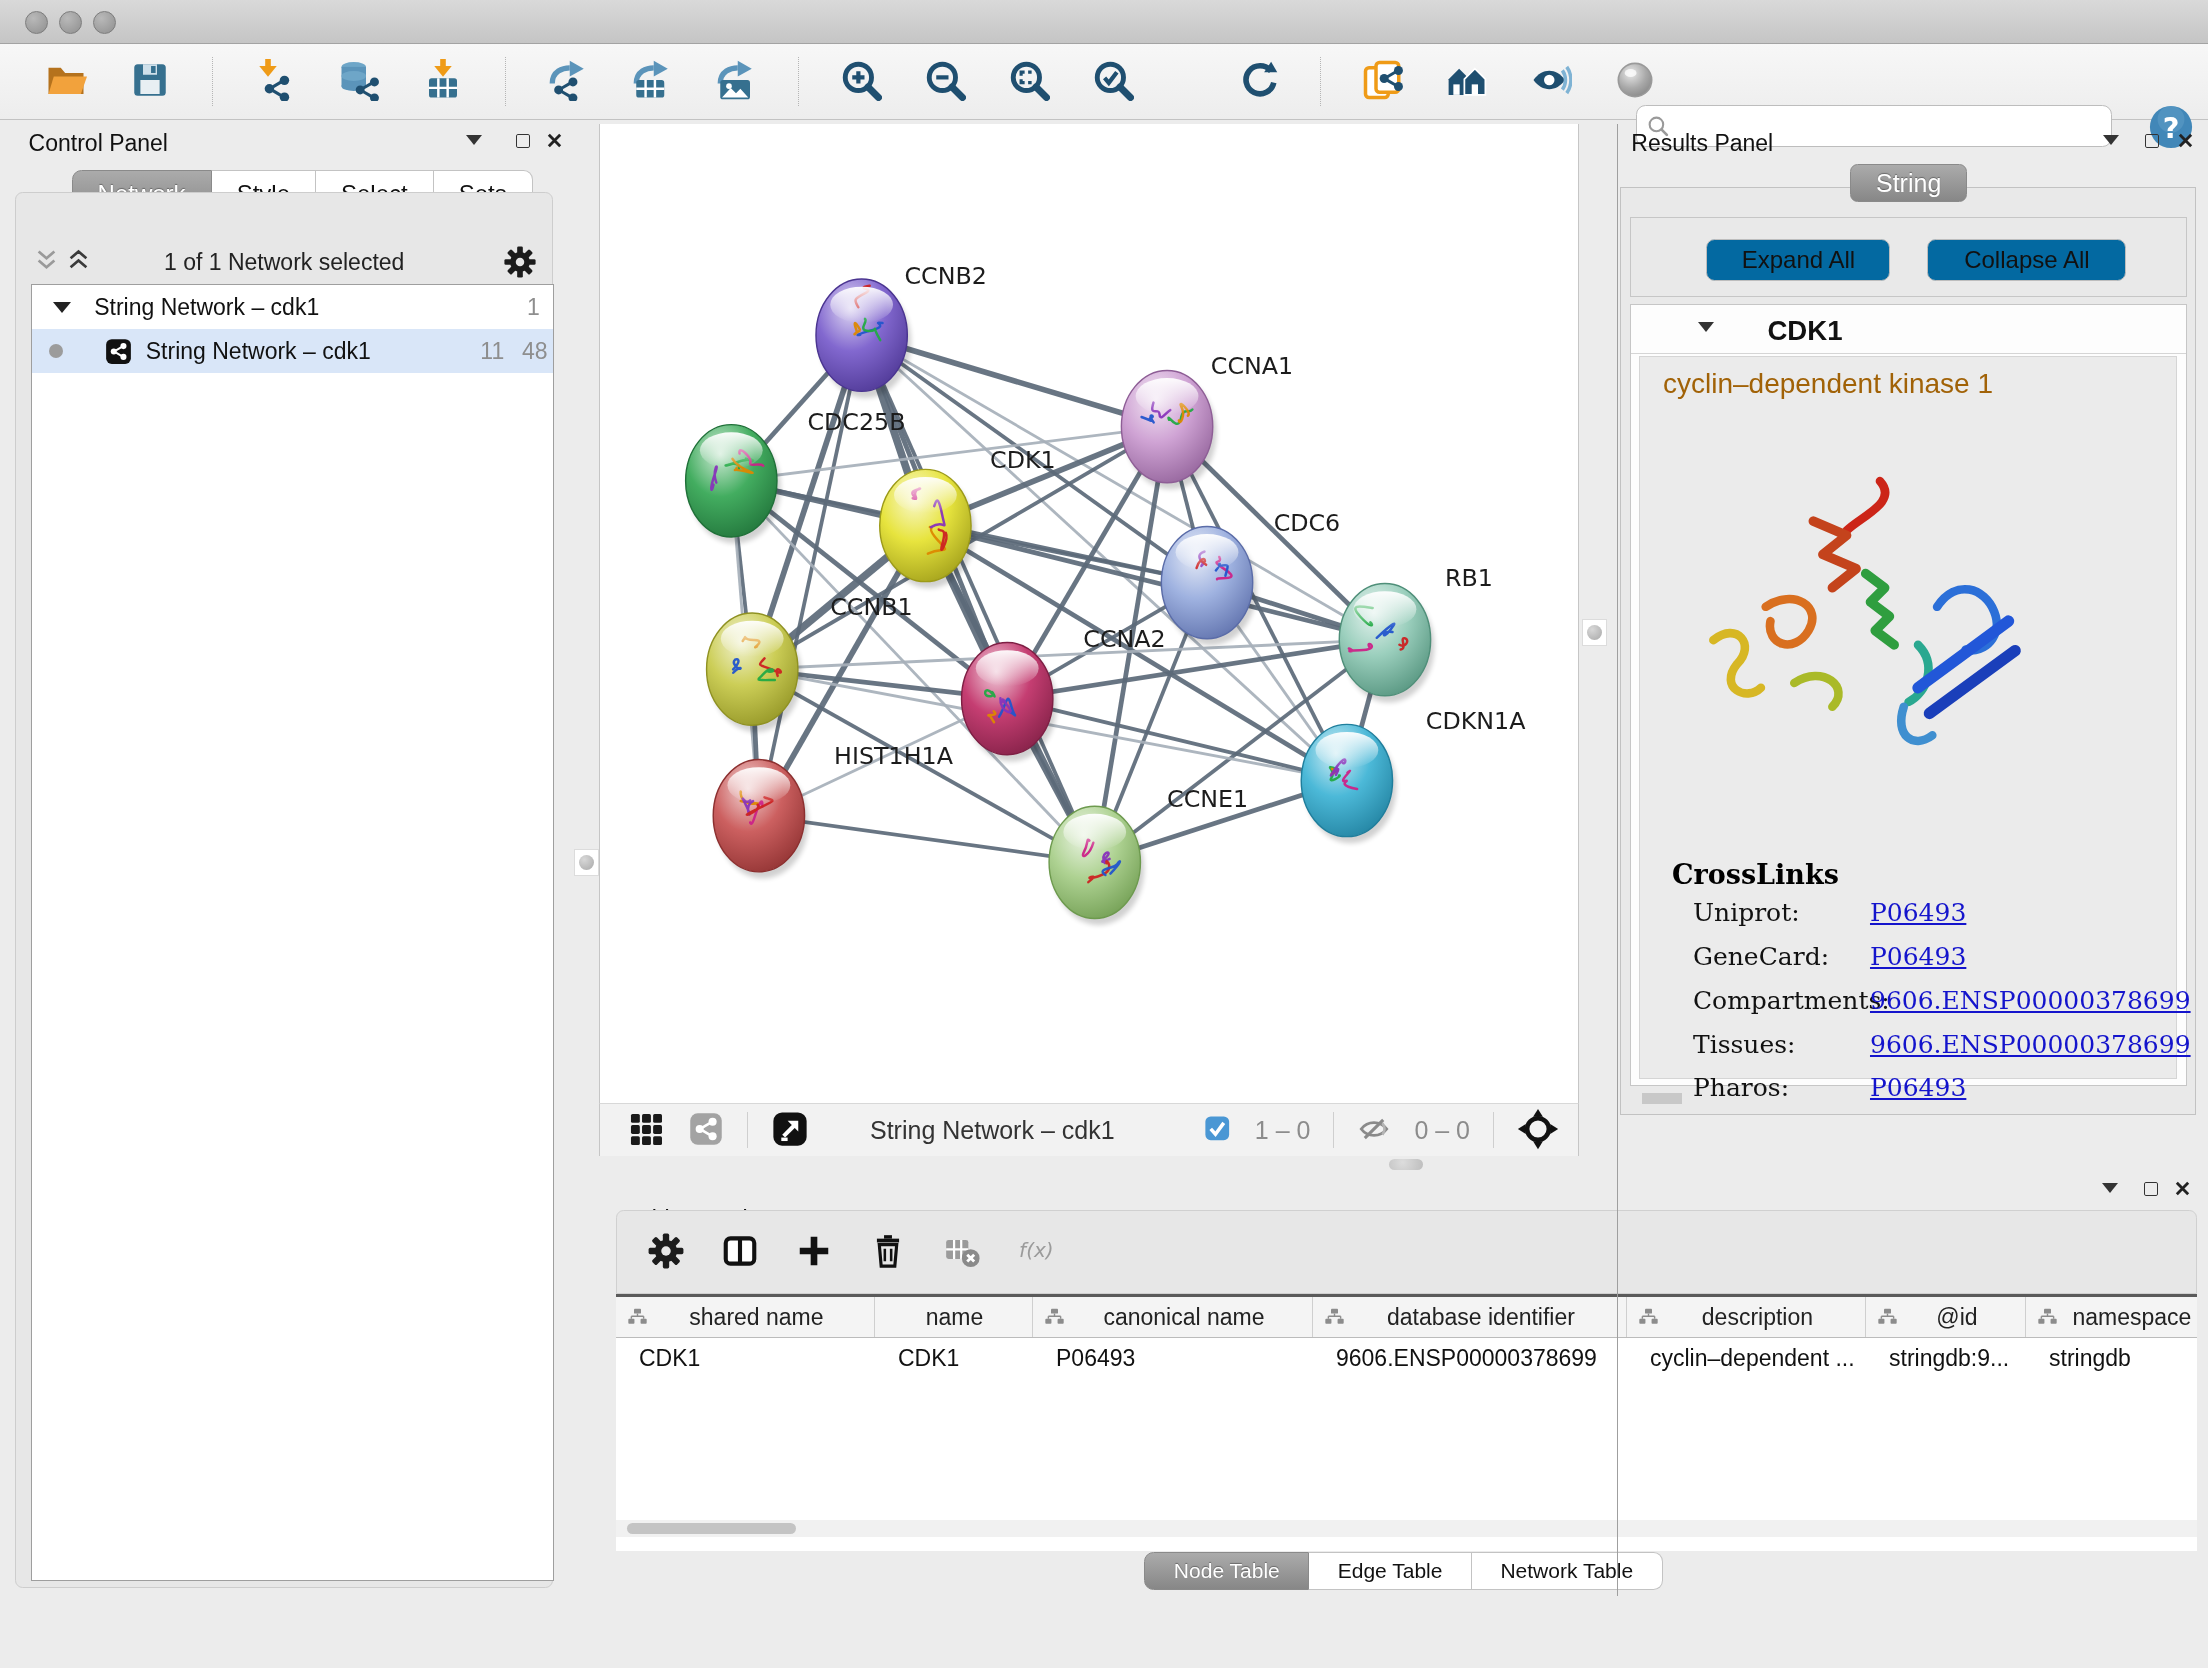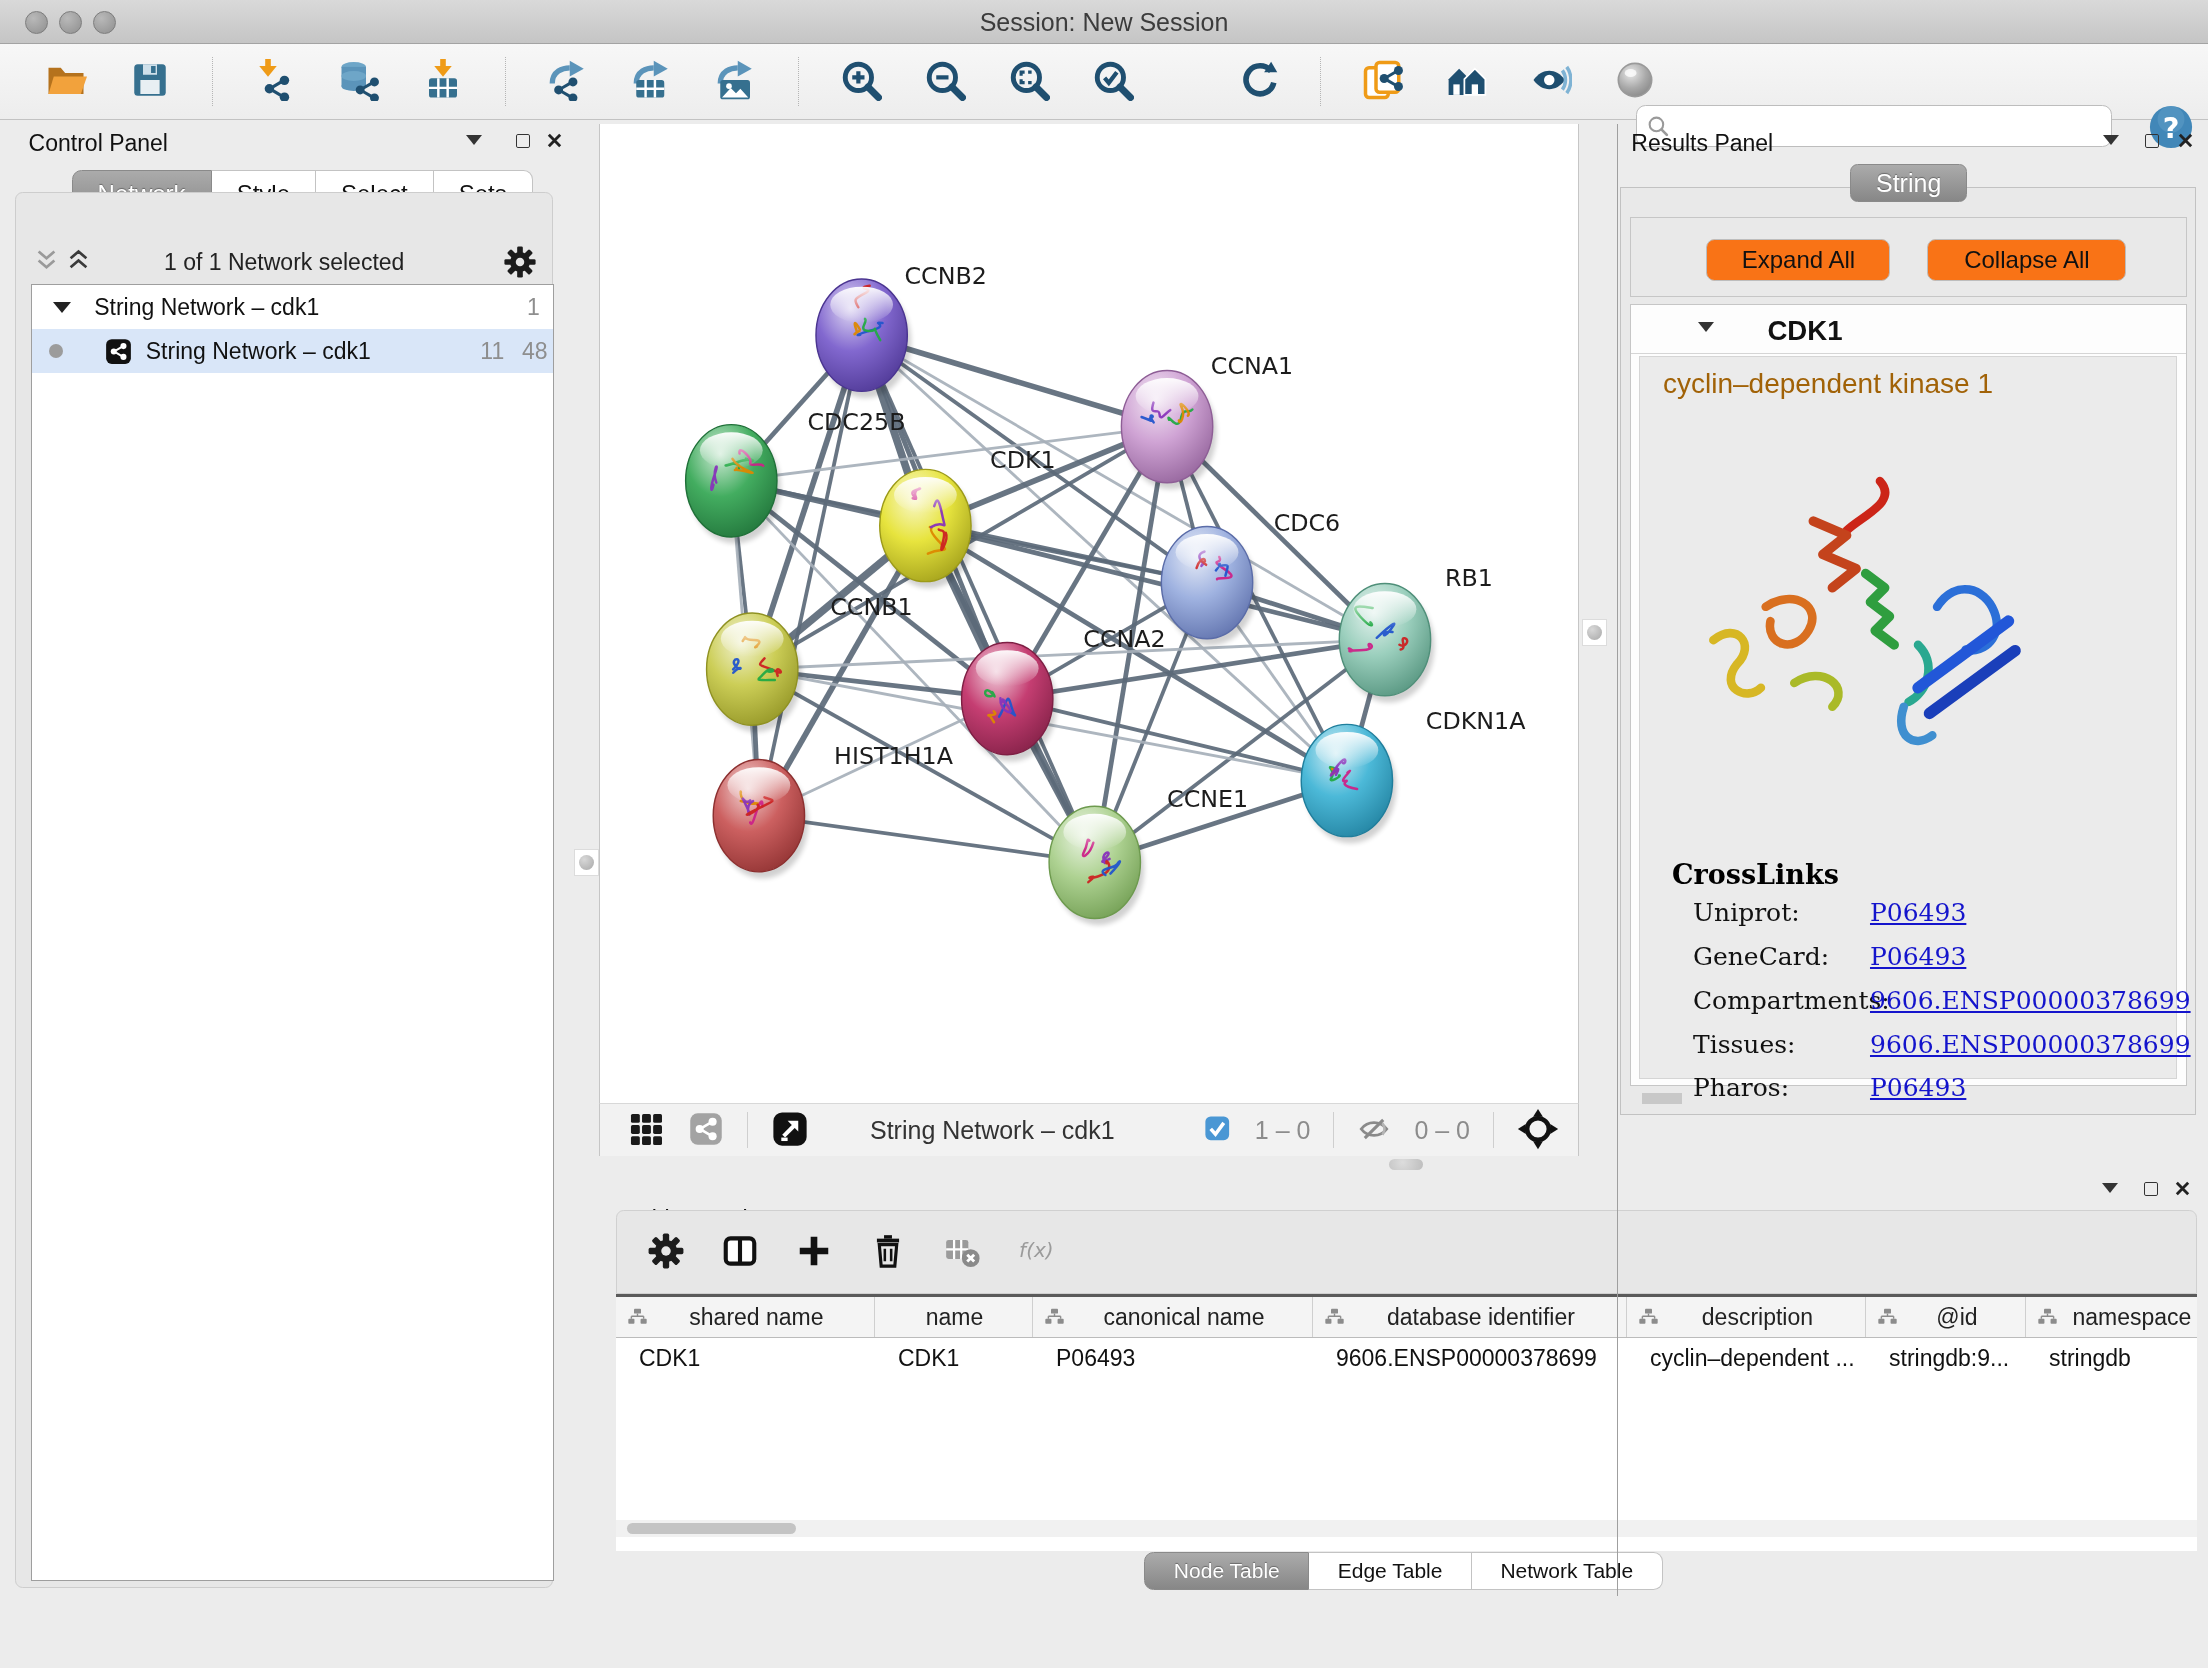--- a/index.html
+++ b/index.html
@@ -103,21 +103,21 @@
   
   .results-panel { position:absolute; left:1617px; top:124px; width:592px; height:1472px;
     border-left:1.9px solid #9f9f9f; }
   .rp-head { position:absolute; left:13.3px; top:5.7px; }
   .rp-tab { position:absolute; left:232px; top:40px; z-index:2; }
   .rp-tab .seg-tab { border-radius:7.6px; height:38px; font-size:25px; }
   .rp-outer { position:absolute; left:1.9px; top:63px; width:576px; height:928px;
     background:#e9e9e9; border:1px solid #c2c2c2; }
   .rp-btnbox { position:absolute; left:9.5px; top:28.5px; width:557px; height:80px;
     border:1.9px solid #c6c6c6; background:#e9e9e9; }
-  .rp-btn { position:absolute; top:21px; height:42px; background:#f97316; border:1px solid #bdbdbd;
+  .rp-btn { position:absolute; top:21px; height:42px; background:#0369a1; border:1px solid #bdbdbd;
     border-radius:8.6px; font-size:24px; color:#111; font-family:inherit; }
   .rp-secbox { position:absolute; left:9.5px; top:116px; width:557px; height:782px;
     background:#fdfdfd; border:1.9px solid #c6c6c6; }
   .rp-sechead { position:absolute; left:0; top:0; width:100%; height:49px;
     border-bottom:1px solid #d5d5d5; }
   .rp-gene { position:absolute; left:136px; top:9.5px; font-size:27.6px; font-weight:bold; color:#111; }
   .rp-content { position:absolute; left:7.6px; top:51px; width:538px; height:723px;
     background:#ebebeb; border:1px solid #d5d5d5; }
   .rp-desc { position:absolute; left:23px; top:11.4px; font-size:28px; color:#a16207; }
   .xl { font-family:"DejaVu Serif", serif;margin-top:45px; }
@@ -140,21 +140,20 @@
 </style>
 </head>
 <body>
 
 <div id="root">
 
   <div class="titlebar">
     <span class="tl" style="left:25px"></span>
     <span class="tl" style="left:59px"></span>
     <span class="tl" style="left:93px"></span>
-    <div class="title-text">Session: New Session</div>
   </div>
 
   <div class="toolbar">
     <span style="display:flex;align-items:center;gap:40px">
         <button class="tool-btn">
           <span class="icon"><svg viewBox="0 0 24 24">
               <path d="M2 5 h7 l2.5 3 H22 v12 H2 Z" fill="#b5721d"></path>
               <path d="M5 10 H24 l-3.5 10 H2 Z" fill="#f2a23c"></path>
             </svg></span>
         </button>

